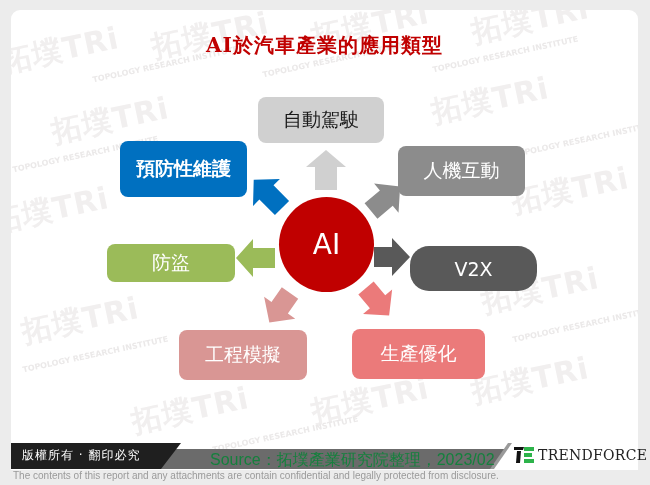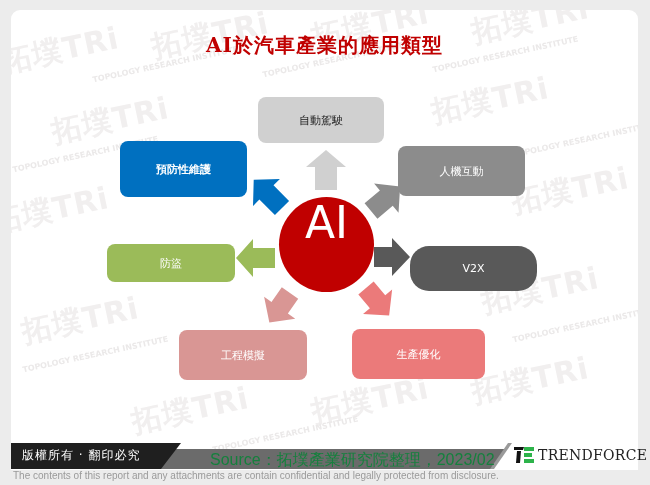--- a/index.html
+++ b/index.html
@@ -3,22 +3,22 @@
 <meta charset="utf-8">
 <style>
   html,body{margin:0;padding:0;}
   body{width:650px;height:485px;background:#ececec;position:relative;overflow:hidden;font-family:"DejaVu Sans","Liberation Sans",sans-serif;}
   .card{position:absolute;left:11px;top:10px;width:627px;height:460px;background:#ffffff;border-radius:9px 9px 0 0;overflow:hidden;}
   .wm{position:absolute;inset:0;overflow:hidden;}
   .wm span{position:absolute;color:#f1efef;font-weight:bold;white-space:nowrap;transform:rotate(-12deg);font-family:"DejaVu Sans",sans-serif;}
   .wm .big{font-size:30px;letter-spacing:1px;}
   .wm .small{font-size:8px;color:#ebe9e9;}
   .title{position:absolute;left:0;right:0;top:22px;text-align:center;font-family:"DejaVu Serif","Liberation Serif",serif;font-weight:bold;font-size:20px;color:#c00000;letter-spacing:1px;}
-  .box{position:absolute;border-radius:8px;display:flex;align-items:center;justify-content:center;font-size:11px;}
-  .circle{position:absolute;border-radius:50%;background:#c00000;display:flex;justify-content:center;color:#fff;font-size:44px;}
+  .box{position:absolute;border-radius:8px;display:flex;align-items:center;justify-content:center;font-size:19px;}
+  .circle{position:absolute;border-radius:50%;background:#c00000;display:flex;align-items:center;justify-content:center;color:#fff;font-size:28px;}
   svg.arrows{position:absolute;left:0;top:0;}
   .footer-bar{position:absolute;left:11px;top:443px;width:627px;height:26px;}
   .disclaimer{position:absolute;left:13px;top:470px;font-size:10px;color:#9a9a9a;font-family:"Liberation Sans",sans-serif;}
   .copyright{position:absolute;left:22px;top:447px;color:#fff;font-size:12px;letter-spacing:1px;}
   .source{position:absolute;left:210px;top:450px;color:#15803d;font-size:16px;font-family:"Liberation Sans",sans-serif;}
   .logo{position:absolute;left:514px;top:447px;display:flex;align-items:center;gap:4px;}
   .logo-text{font-family:"DejaVu Serif","Liberation Serif",serif;font-size:14px;color:#222;letter-spacing:0.3px;}
 </style>
 </head>
 <body>

